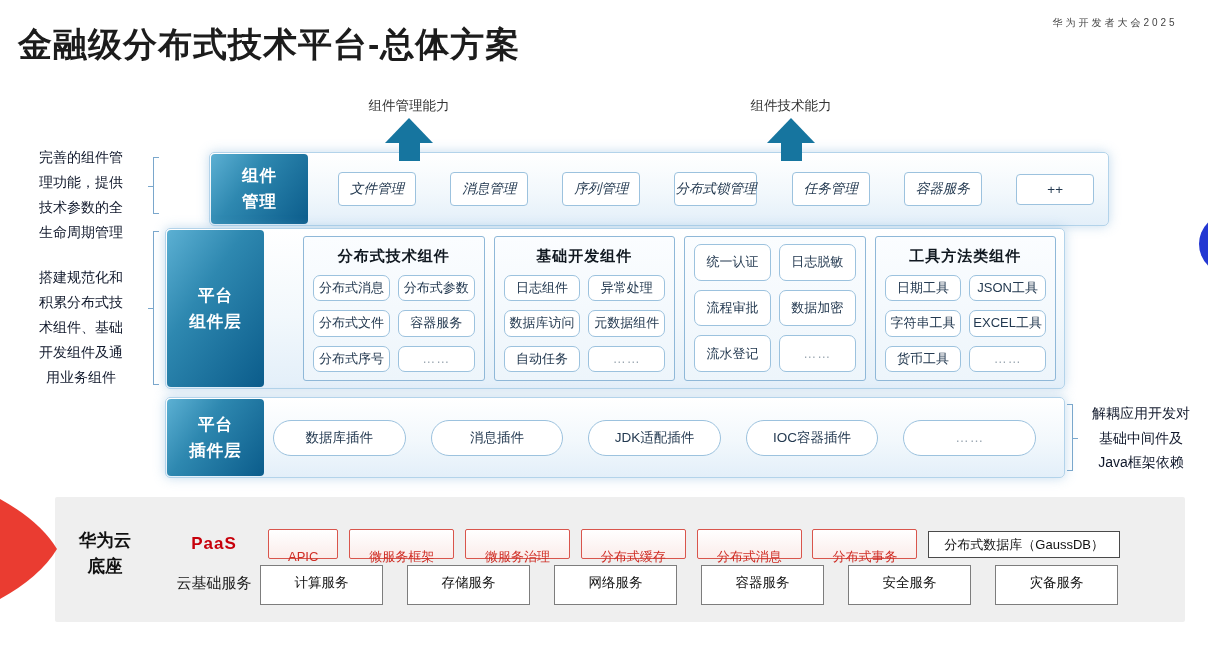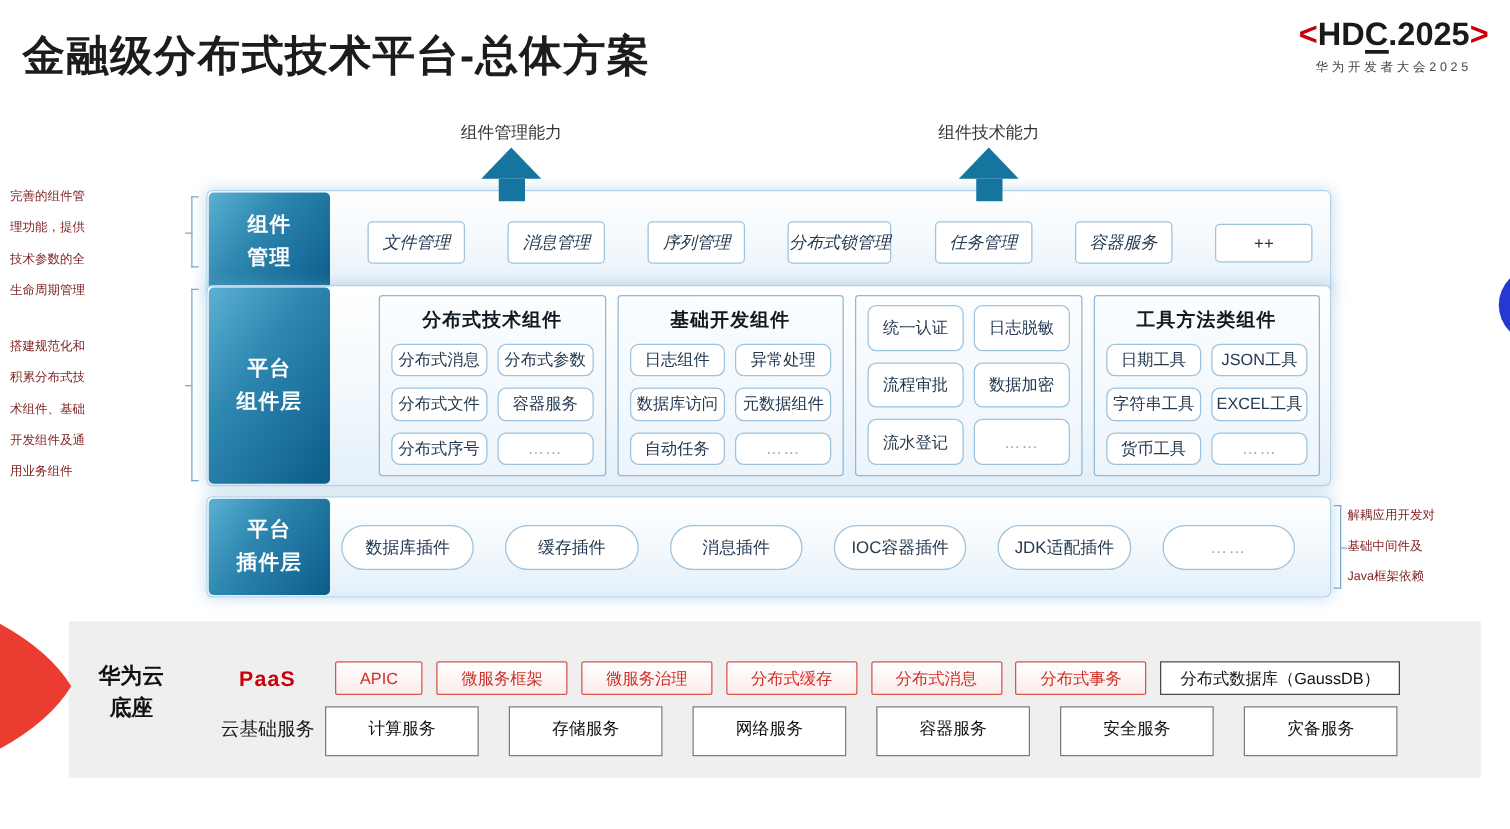--- a/index.html
+++ b/index.html
@@ -20,22 +20,22 @@
   .logo-sub { margin-top:4px; font-size:10px; letter-spacing:3px; color:#444; white-space:nowrap; }
   
   .cap { position:absolute; width:140px; text-align:center; z-index:5; }
   .cap-label { font-size:13.5px; color:#333; margin-bottom:3px; }
   .cap-arrow { width:48px; margin:0 auto; }
   .cap-head { width:0; height:0; margin:0 auto;
     border-left:24px solid transparent; border-right:24px solid transparent;
     border-bottom:25px solid #16759f; }
   .cap-stem { width:21px; height:18px; margin:0 auto; background:#16759f; }
   
-  .note { position:absolute; font-size:10px; line-height:25px; color:#7f1d1d;
-          white-space:pre-line; }
+  .note { position:absolute; font-size:14px; line-height:25px; color:#0f172a;
+          text-align:center; white-space:pre-line; }
   .bracket { position:absolute; width:6px; border:1px solid #7aa7cc; z-index:4; }
   .bracket.lb { border-right:none; }
   .bracket.rb { border-left:none; }
   .bracket.lb::before { content:""; position:absolute; left:-6px; top:50%; width:6px; height:1px; background:#7aa7cc; }
   .bracket.rb::before { content:""; position:absolute; right:-6px; top:50%; width:6px; height:1px; background:#7aa7cc; }
   
   .panel {
     position:absolute; left:165px; width:900px;
     background:linear-gradient(180deg,#ffffff 0%,#f2f8fc 55%,#e3eff9 100%);
     border:1px solid #b3d3ea; border-radius:5px;
@@ -78,40 +78,39 @@
   .red-wedge { position:absolute; left:0; top:499px; z-index:6; }
   .foundation-label { position:absolute; left:64px; top:527px; width:82px;
     font-size:17.5px; font-weight:bold; color:#111; line-height:26px;
     text-align:center; white-space:pre-line; }
   .paas-label { position:absolute; left:170px; top:534px; width:88px; text-align:center;
     font-size:17px; font-weight:bold; color:#c7000b; letter-spacing:1px; }
   .iaas-label { position:absolute; left:170px; top:574px; width:88px; text-align:center;
     font-size:15px; color:#1a1a1a; }
   .paas-items { position:absolute; left:268px; top:529px; width:852px;
     display:flex; justify-content:space-between; align-items:center; }
-  .paas-chip { height:27px; line-height:25px; padding:0 19px; text-align:center;
+  .paas-chip { height:27px; line-height:25px; padding:14px 19px; text-align:center;
     font-size:13px; color:#cf2e26; border:1px solid #d9554c; border-radius:2px;
     background:linear-gradient(180deg,#ffffff 0%,#fbecea 100%); white-space:nowrap; }
   .gauss-chip { height:27px; line-height:25px; padding:0 15px; text-align:center;
     font-size:13px; color:#111; border:1px solid #4a4a4a; background:#fff; white-space:nowrap; }
   .iaas-items { position:absolute; left:260px; top:565px; width:858px;
     display:flex; justify-content:space-between; }
   .service-chip { width:123px; height:40px; line-height:33px; text-align:center;
     font-size:13.5px; color:#111; border:1px solid #7d7d7d; background:#fff; }
   
   .blue-circle { position:absolute; left:1199px; top:214px; width:60px; height:60px;
     border-radius:50%; background:#2438d2; }
 </style>
 </head>
 <body>
 
 <div class="slide-title">金融级分布式技术平台-总体方案</div>
 
 <div class="logo">
-  <div class="logo-line"><span class="logo-angle">&lt;</span><span>HD</span><span class="logo-c">C</span><span>.2025</span><span class="logo-angle">&gt;</span></div>
   <div class="logo-sub">华为开发者大会2025</div>
 </div>
 
 <div class="cap" style="left:339px; top:97px;">
   <div class="cap-label">组件管理能力</div>
   <div class="cap-arrow">
     <div class="cap-head"></div>
     <div class="cap-stem"></div>
   </div>
 </div>
@@ -128,21 +127,21 @@
 技术参数的全
 生命周期管理</div>
 <div class="note" style="left:8px; top:265px; width:146px;">搭建规范化和
 积累分布式技
 术组件、基础
 开发组件及通
 用业务组件</div>
 <div class="bracket lb" style="left:153px; top:157px; height:57px;"></div>
 <div class="bracket lb" style="left:153px; top:231px; height:154px;"></div>
 
-<div class="panel" style="top:152px; height:84px;">
+<div class="panel" style="top:152px; height:74px;margin-left:44px;">
   <div class="layer-label">组件
 管理</div>
   <div class="row1-items">
 
   <div class="chip">文件管理</div>
       <div class="chip">消息管理</div>
       <div class="chip">序列管理</div>
       <div class="chip">分布式锁管理</div>
       <div class="chip">任务管理</div>
       <div class="chip">容器服务</div>
@@ -203,24 +202,23 @@
     </div>
   </div>
 </div>
 
 <div class="panel" style="top:397px; height:81px;">
   <div class="layer-label">平台
 插件层</div>
   <div class="row3-items">
 
   <div class="chip">数据库插件</div>
-      <div class="chip">缓存插件</div>
       <div class="chip">消息插件</div>
+      <div class="chip">JDK适配插件</div>
       <div class="chip">IOC容器插件</div>
-      <div class="chip">JDK适配插件</div>
       <div class="chip dots">……</div>
     </div>
 </div>
 
 <div class="bracket rb" style="left:1067px; top:404px; height:67px;"></div>
 <div class="note" style="left:1078px; top:401px; width:126px; line-height:24.5px;">解耦应用开发对
 基础中间件及
 Java框架依赖</div>
 
 <div class="foundation"></div>

